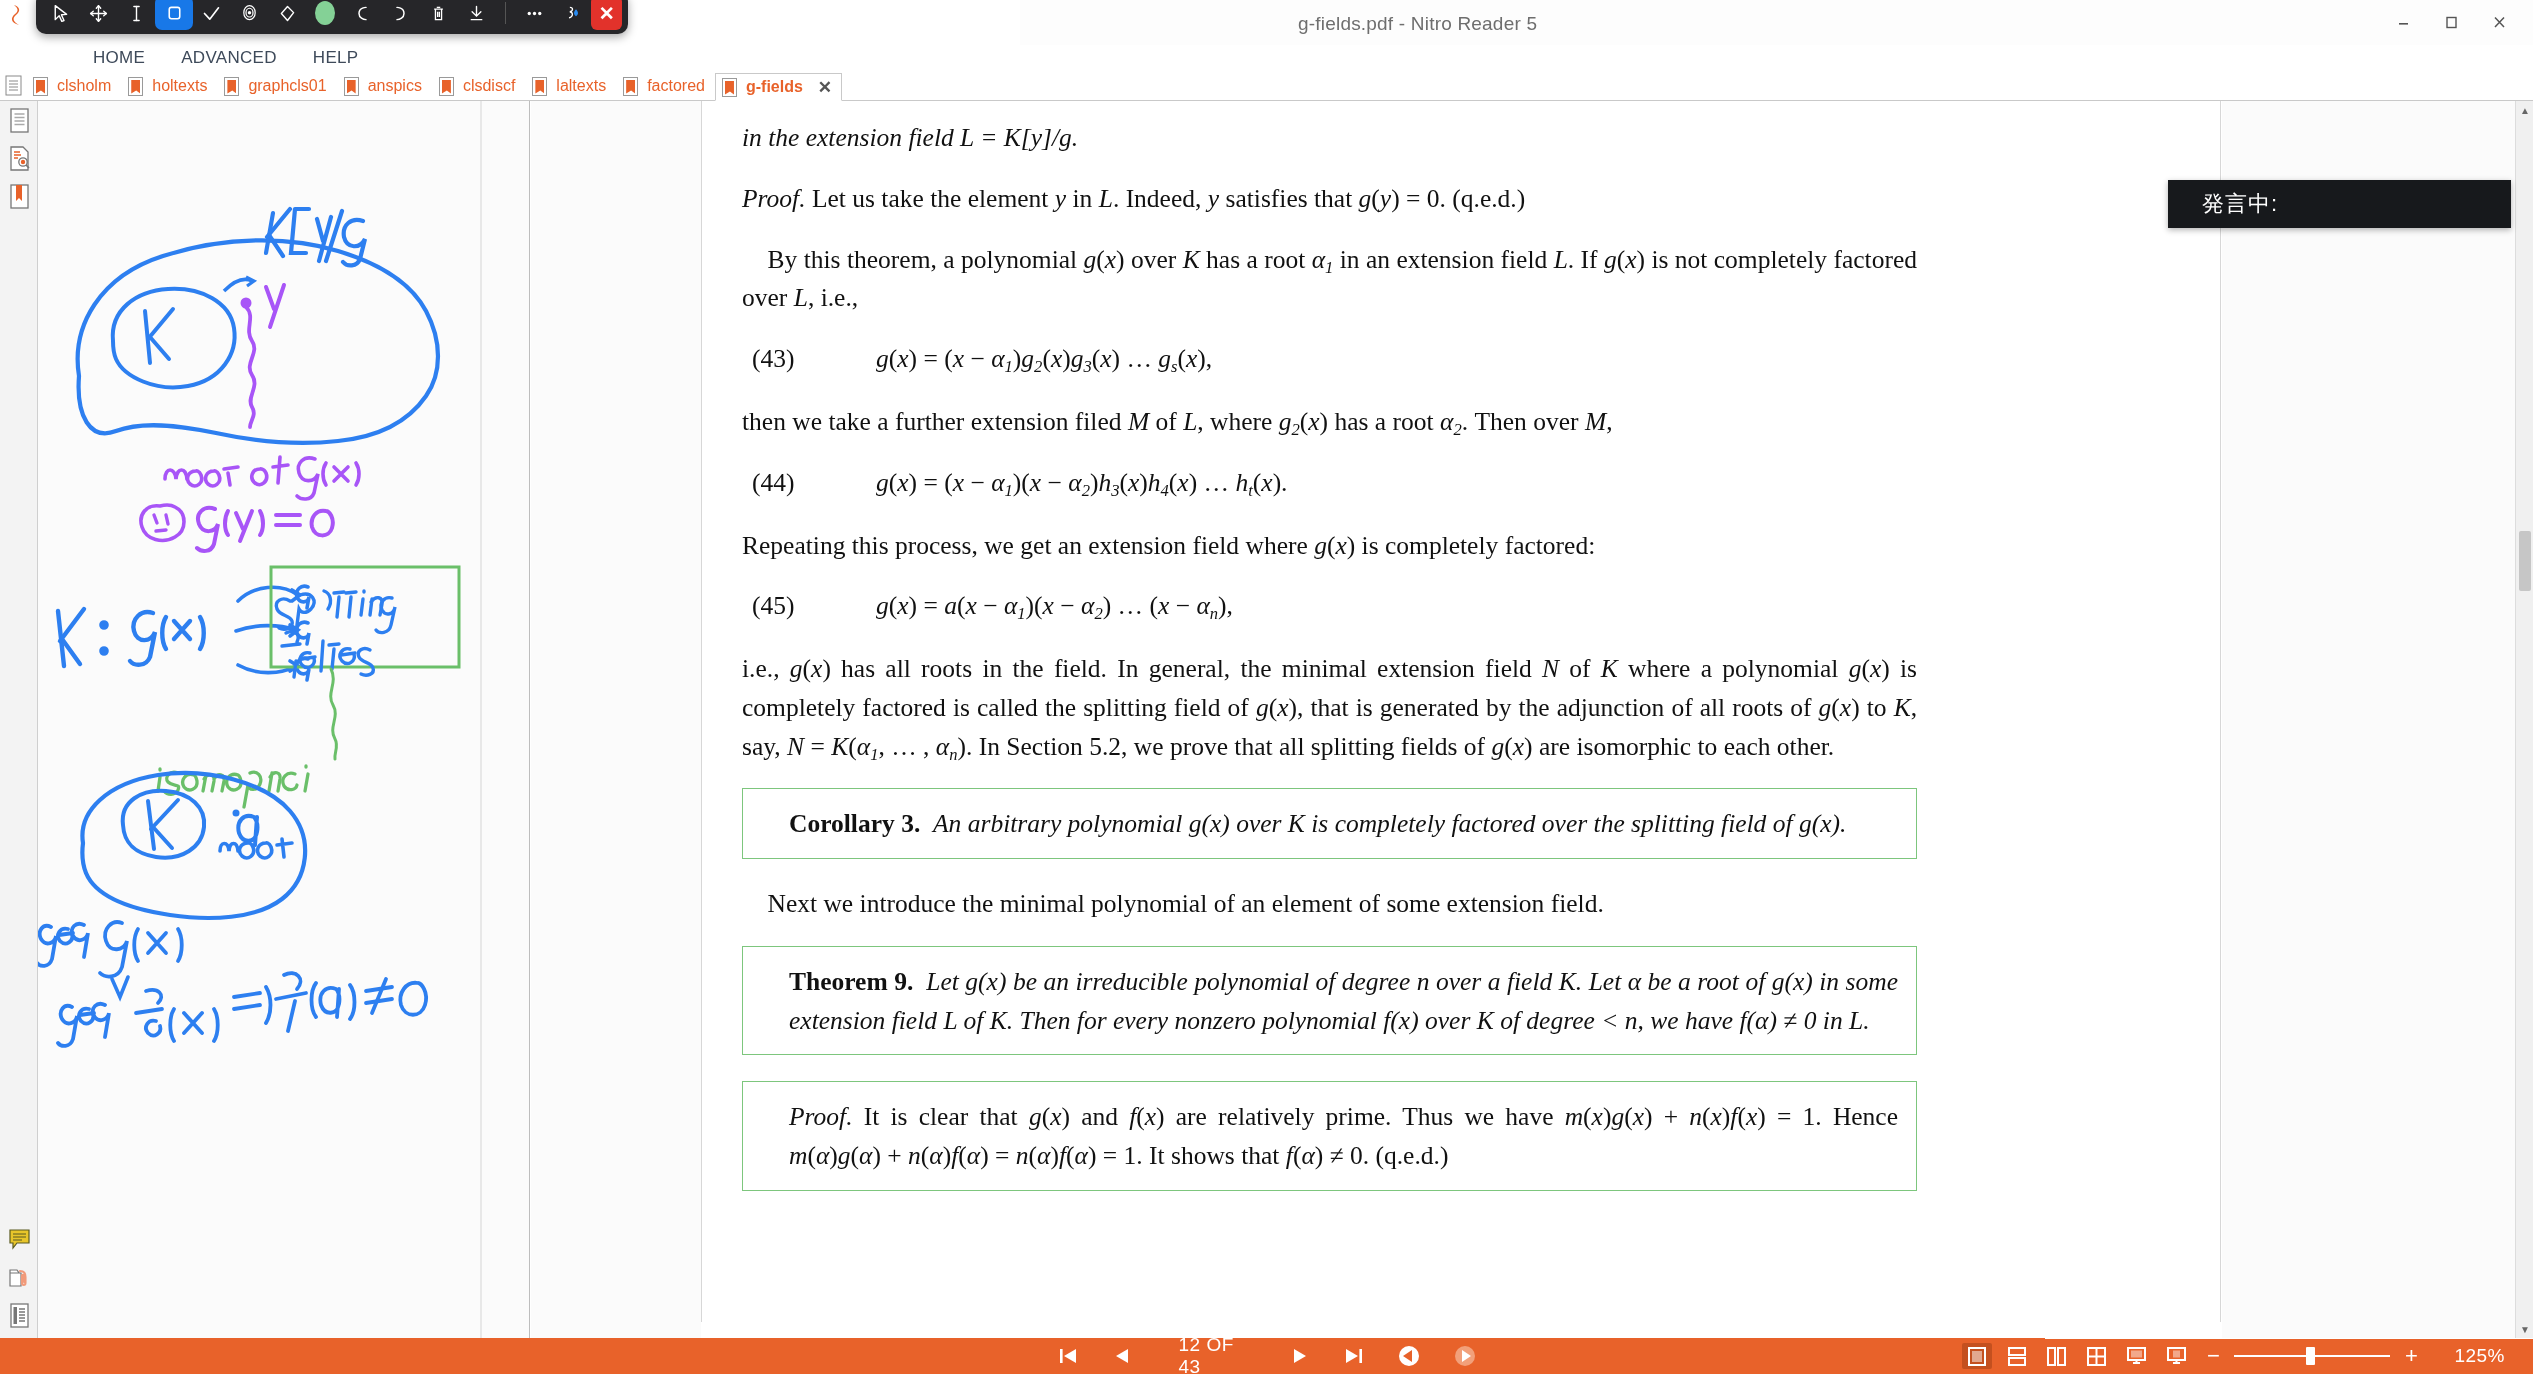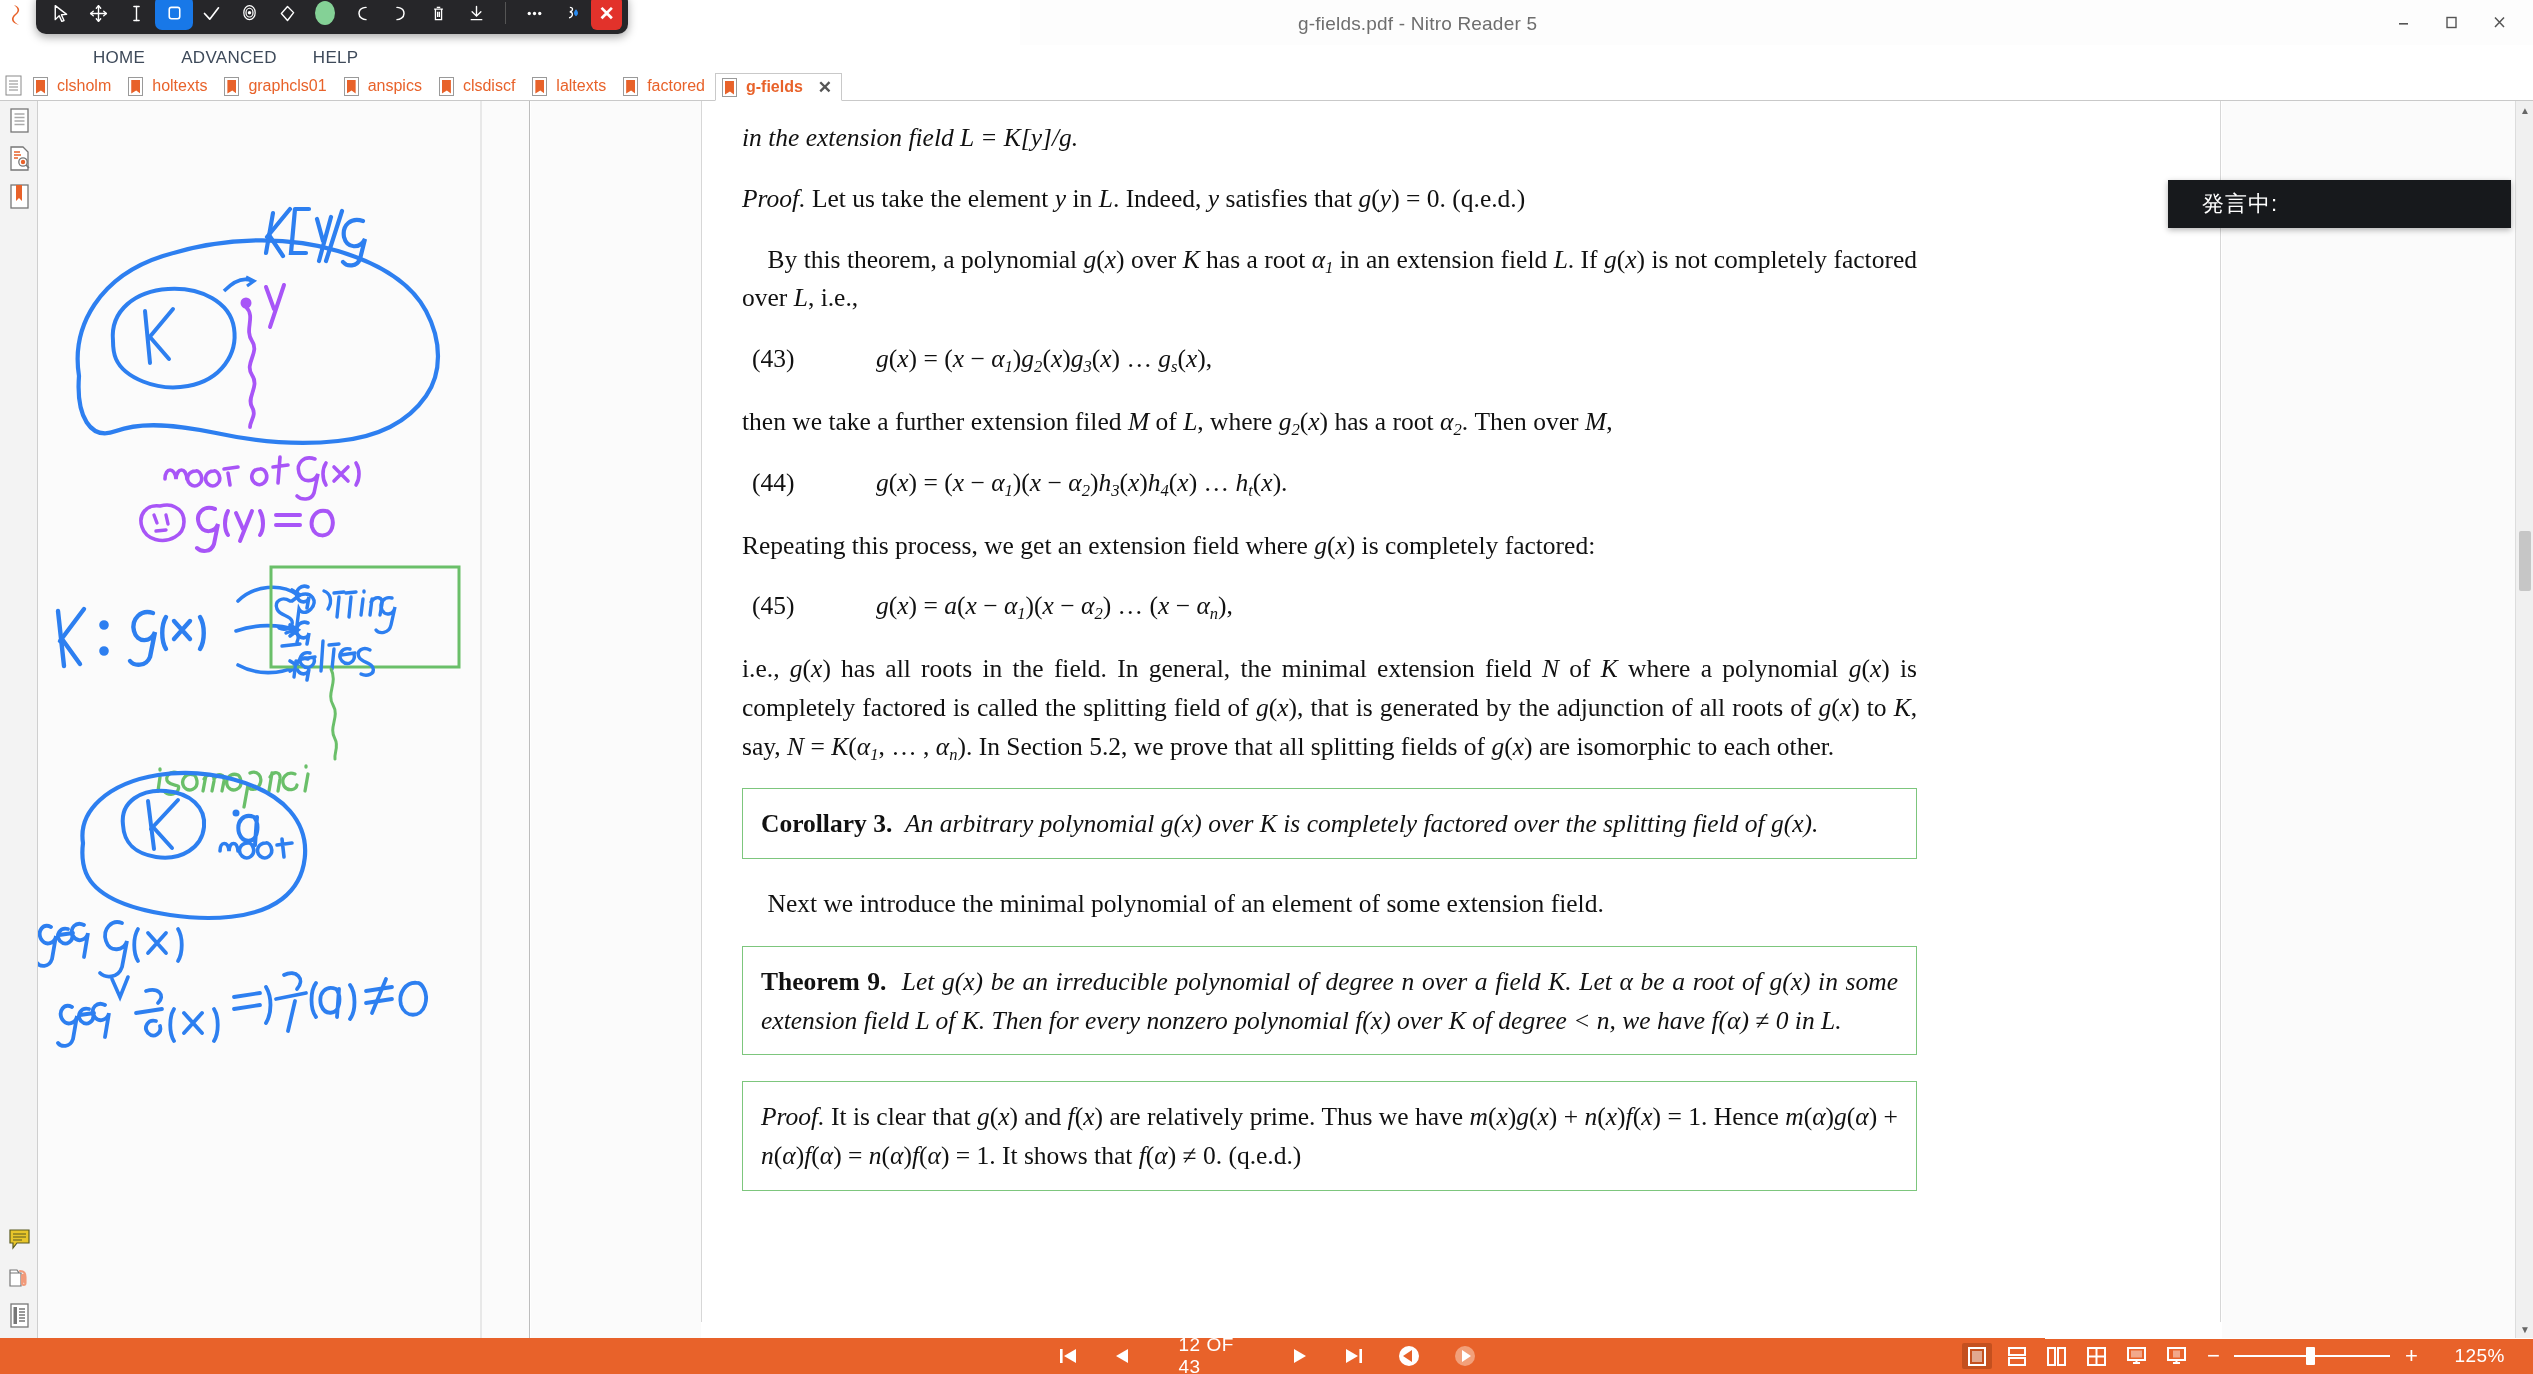--- a/index.html
+++ b/index.html
@@ -138,21 +138,21 @@
   .mi { font-style: italic; font-family:"Liberation Serif", serif; }
   .it { font-style: italic; }
   sub { font-size:0.65em; vertical-align:-0.28em; }
   .eqrow { display:flex; margin: 0 0 24px 10px; gap: 44px; }
   .eqnum { width:80px; flex:0 0 80px; }
   .eqbody { flex:1 1 auto; text-align:left; }
   .boxed {
     border:1px solid #7dc67d; padding:16px 18px 14px 18px; margin:0 0 26px 0;
     background:#ffffff;
   }
-  .boxed p:last-child { margin-bottom:0; }
+  .boxed p:last-child { margin-bottom:0;margin-left:28px; }
   .boxed .lead { font-weight:bold; font-style:normal; }
   .clipped-top {
     position:absolute; left:40px; top:-14px; width:1175px; height:16px;
     overflow:hidden; color:#111;
   }
 
   
   .vscroll {
     position:absolute; right:0; top:101px; width:18px; bottom:36px;
     background:#f0f0f0; border-left:1px solid #dcdcdc;

